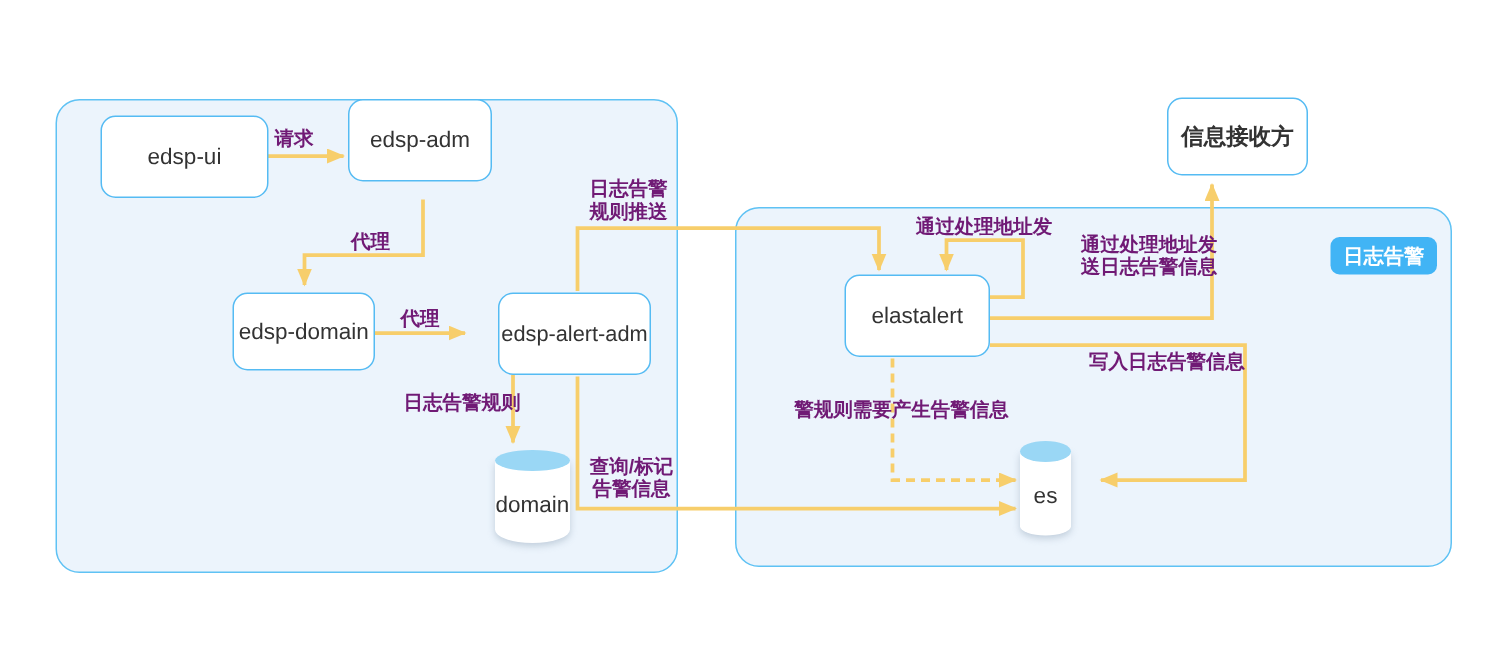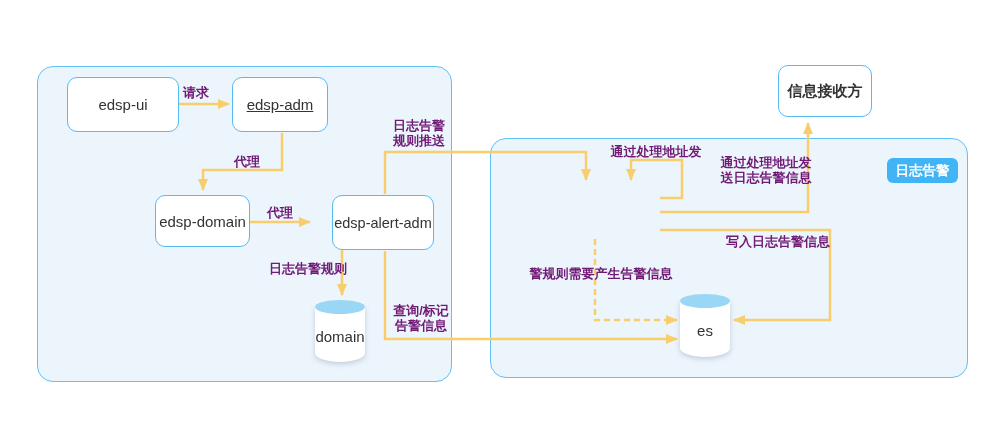--- a/index.html
+++ b/index.html
@@ -35,41 +35,41 @@
     background:#ffffff;
     border:1.5px solid #55bbf3;
     border-radius:10px;
     display:flex; align-items:center; justify-content:center;
     font-size:15px; color:#333333;
     z-index:3;
     white-space:nowrap;
   }
   .node.cn { font-weight:bold; font-size:15px; }
   .n-edsp-ui        { left:67px;  top:77px;  width:112px;  height:55px; }
-  .n-edsp-adm       { left:232px; top:77px;  width:96px;  height:55px;text-decoration:underline; }
+  .n-edsp-adm       { left:232px; top:66px;  width:96px;  height:55px; }
   .n-edsp-domain    { left:155px; top:195px; width:95px;  height:52px; }
   .n-edsp-alert-adm { left:313px; top:195px; width:102px; height:55px; font-size:14.5px;margin-left:19px; }
   .n-elastalert     { left:563px; top:183px; width:97px;  height:55px; }
   .n-msg-receiver   { left:763px; top:65px;  width:94px;  height:52px;margin-left:15px; }
 
   
   .badge {
     position:absolute;
     background:#41b4f5; color:#ffffff;
     font-weight:bold;
     display:flex; align-items:center; justify-content:center;
     z-index:3;
   }
   .badge-edsp     { left:62px;  top:320px; width:64px; height:28px; border-radius:8px; font-size:15px; letter-spacing:0.5px; }
   .badge-logalert { left:887px; top:158px; width:71px; height:25px; border-radius:6px; font-size:13.5px; }
 
   
   .cyl { position:absolute; z-index:3; }
-  .cyl-domain { left:315px; top:300px; width:50px; height:62px; }
-  .cyl-es     { left:680px; top:294px; width:50px; height:63px; }
+  .cyl-domain { left:330px; top:300px; width:50px; height:62px; }
+  .cyl-es     { left:680px; top:294px; width:34px; height:63px; }
   .cyl .body {
     position:absolute; left:0; right:0; top:7px; bottom:0;
     background:#ffffff;
     border-radius:0 0 25px 25px / 0 0 9px 9px;
     box-shadow:0 2px 5px rgba(140,160,180,0.45);
   }
   .cyl .top {
     position:absolute; left:0; right:0; top:0; height:14px;
     background:#9ad7f5;
     border-radius:50%;
@@ -116,20 +116,21 @@
     <polyline class="edge" points="660,212 808,212 808,123" marker-end="url(#ah)"></polyline>
     <polyline class="edge" points="660,230 830,230 830,320 734,320" marker-end="url(#ah)"></polyline>
     <polyline class="edge dashed" points="595,239 595,320 677,320" marker-end="url(#ah)"></polyline>
     <polyline class="edge" points="385,251 385,339 677,339" marker-end="url(#ah)"></polyline>
   </svg>
 
   <div class="node n-edsp-ui">edsp-ui</div>
   <div class="node n-edsp-adm">edsp-adm</div>
   <div class="node n-edsp-domain">edsp-domain</div>
   <div class="node n-edsp-alert-adm">edsp-alert-adm</div>
+  <div class="node n-elastalert">elastalert</div>
   <div class="node cn n-msg-receiver">信息接收方</div>
 
   <div class="cyl cyl-domain">
     <div class="body"></div>
     <div class="top"></div>
     <div class="lbl">domain</div>
   </div>
   <div class="cyl cyl-es">
     <div class="body"></div>
     <div class="top"></div>

